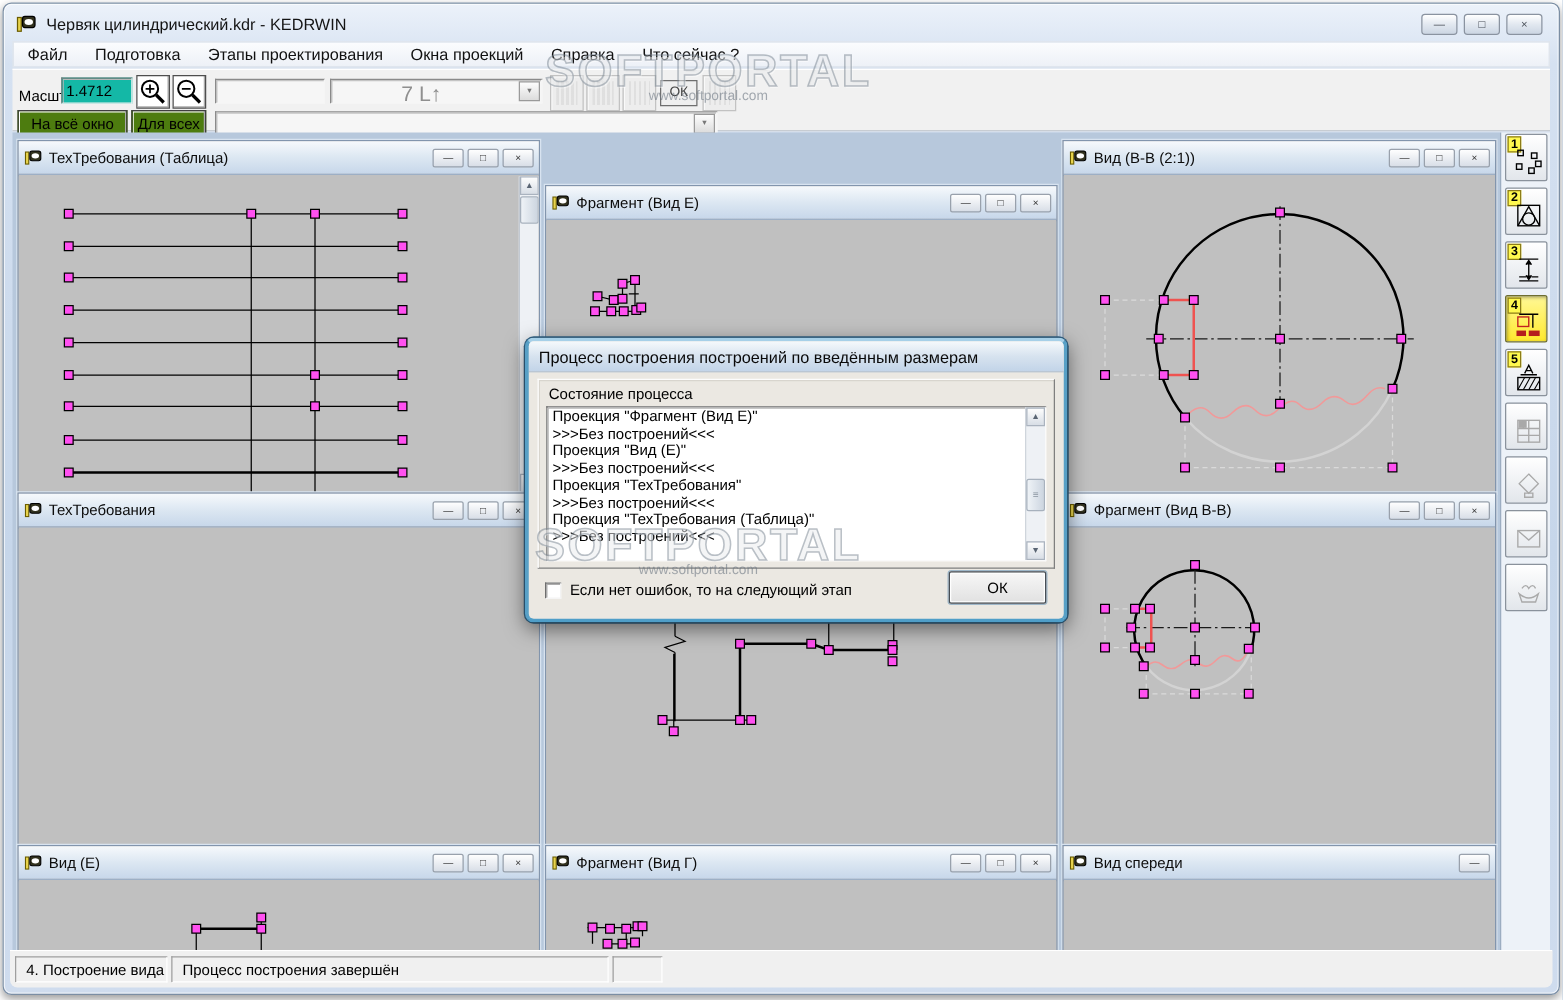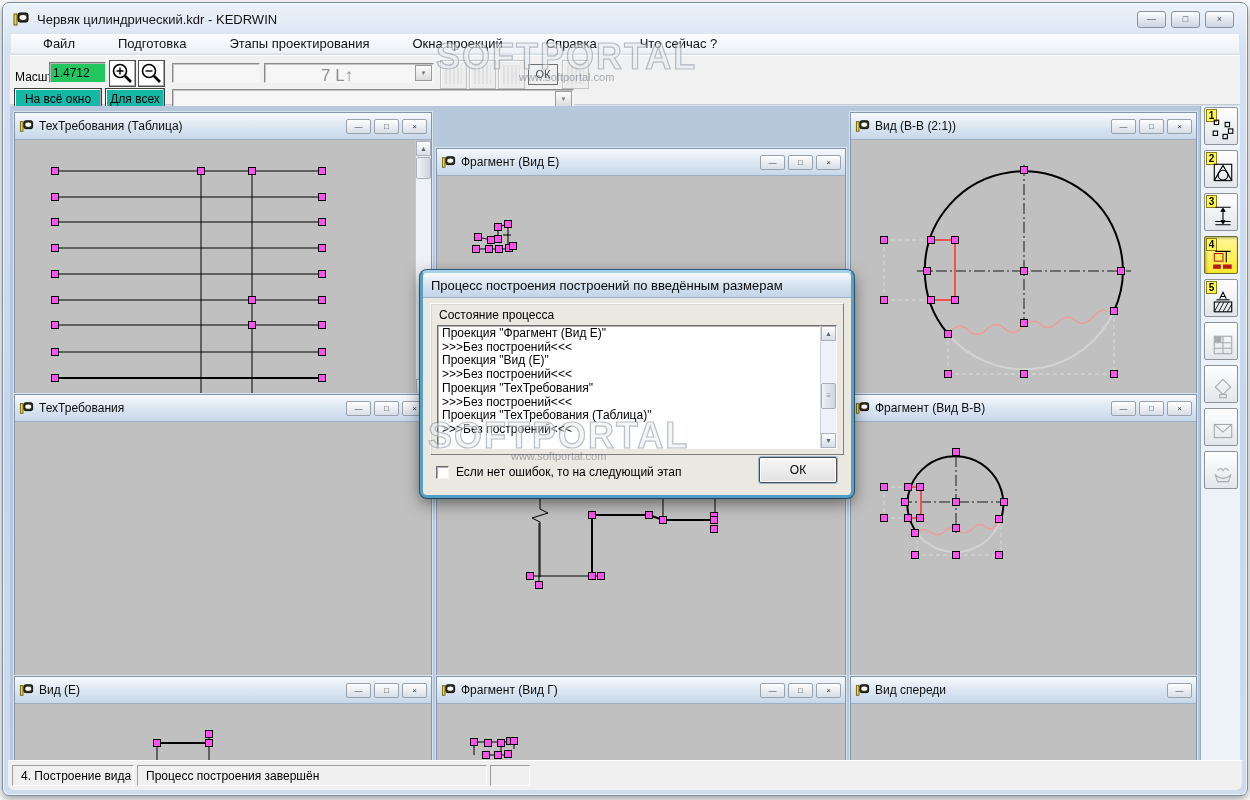--- a/index.html
+++ b/index.html
@@ -16,47 +16,47 @@
   .titlebar { position:absolute; left:12px; top:7px; width:1226px; height:24px; display:flex; align-items:center; gap:7px; }
   .title-text { font-size:13px; color:#141414; }
   .caption-btns { margin-left:auto; display:flex; gap:5px; margin-right:4px; }
   .caption-btn { width:29px; height:17px; border:1px solid #8a93a0; border-radius:3px;
                  background:linear-gradient(#ffffff,#e2e8f0 50%,#ccd6e3); color:#474d56;
                  font-size:9px; line-height:15px; text-align:center; cursor:default; }
 
   .menubar { position:absolute; left:10px; top:33px; width:1230px; height:21px;
              background:linear-gradient(#fbfcfe,#edf1f7); border:1px solid #e0e5ec;
              display:flex; align-items:center; font-size:13px; color:#111; }
-  .menu-item { padding:2px 11px; white-space:nowrap;margin-left:21px; }
+  .menu-item { padding:2px 11px; white-space:nowrap; }
 
   .toolbar { position:absolute; left:10px; top:55px; width:1230px; height:50px; background:#f1f1f1;
              border-top:1px solid #ffffff; border-bottom:1px solid #c7ccd2; }
   .tb-label { position:absolute; left:5px; top:14px; font-size:12px; color:#000; }
   .scale-input { position:absolute; left:39px; top:6px; width:57px; height:21px; font-size:12px; padding:1px 3px;
                  font-family:"Liberation Sans",sans-serif;
-                 background:#22c55e; border:1px solid; border-color:#7c7c7c #f2f2f2 #f2f2f2 #7c7c7c; box-shadow:inset 1px 1px 0 #b9b9b9; }
+                 background:#14b8a6; border:1px solid; border-color:#7c7c7c #f2f2f2 #f2f2f2 #7c7c7c; box-shadow:inset 1px 1px 0 #b9b9b9; }
   .zoom-btn { position:absolute; top:4px; width:27px; height:27px; background:#fff;
               border:1px solid #4e4e4e; box-shadow: inset -1px -1px 0 #aaa; }
   .zoom-in { left:99px; } .zoom-out { left:128px; }
   .sunken-field { position:absolute; left:162px; top:7px; width:88px; height:20px; background:#f6f6f6;
                   border:1px solid; border-color:#8a8a8a #f5f5f5 #f5f5f5 #8a8a8a; box-shadow:inset 1px 1px 0 #c4c4c4; }
   .combo { position:absolute; background:#f6f6f6; border:1px solid; border-color:#8a8a8a #f5f5f5 #f5f5f5 #8a8a8a;
            box-shadow:inset 1px 1px 0 #c4c4c4; }
   .combo1 { left:254px; top:7px; width:170px; height:20px; }
   .combo-val { position:absolute; left:56px; top:2px; font-size:17px; color:#8f8f8f; }
   .combo-arrow { position:absolute; right:1px; top:1px; width:17px; height:16px;
                  background:linear-gradient(#fdfdfd,#dcdcdc); border:1px solid #9a9a9a;
                  font-size:6px; text-align:center; line-height:14px; color:#777; }
   .tb-iconbtn { position:absolute; top:4px; width:27px; height:29px; background:#ededed;
                 border:1px solid #c2c2c2; box-shadow: inset 1px 1px 0 #fafafa; }
   .tb-iconbtn .ghost { position:absolute; inset:4px; background:
       repeating-linear-gradient(90deg, #d6d6d6 0 2px, transparent 2px 4px); opacity:.6; }
   .tb-okbtn { position:absolute; left:518px; top:8px; width:30px; height:21px; background:#efefef;
               border:1px solid #6f6f6f; font-size:11px; text-align:center; line-height:19px; color:#444; }
-  .btn-classic { position:absolute; top:32px; height:21px; background:#14b8a6; font-size:12px; color:#000;
+  .btn-classic { position:absolute; top:32px; height:21px; background:#4d7c0f; font-size:12px; color:#000;
                  border:1px solid #3f3f3f; box-shadow: inset -1px -1px 0 #a9a9a9, inset 1px 1px 0 #fff;
                  text-align:center; padding-top:3px; }
   .btn-fit { left:4px; width:88px; } .btn-all { left:95px; width:60px; }
   .combo2 { left:162px; top:33px; width:402px; height:19px; }
 
   
   .client { position:absolute; left:10px; top:106px; width:1190px; height:654px; background:#b7c8dc; overflow:hidden; }
   .sidepanel { position:absolute; left:1200px; top:106px; width:40px; height:654px;
                background:#edf2f8; border-left:1px solid #9cadc1; }
   .side-btn { position:absolute; left:3px; width:34px; height:38px;

